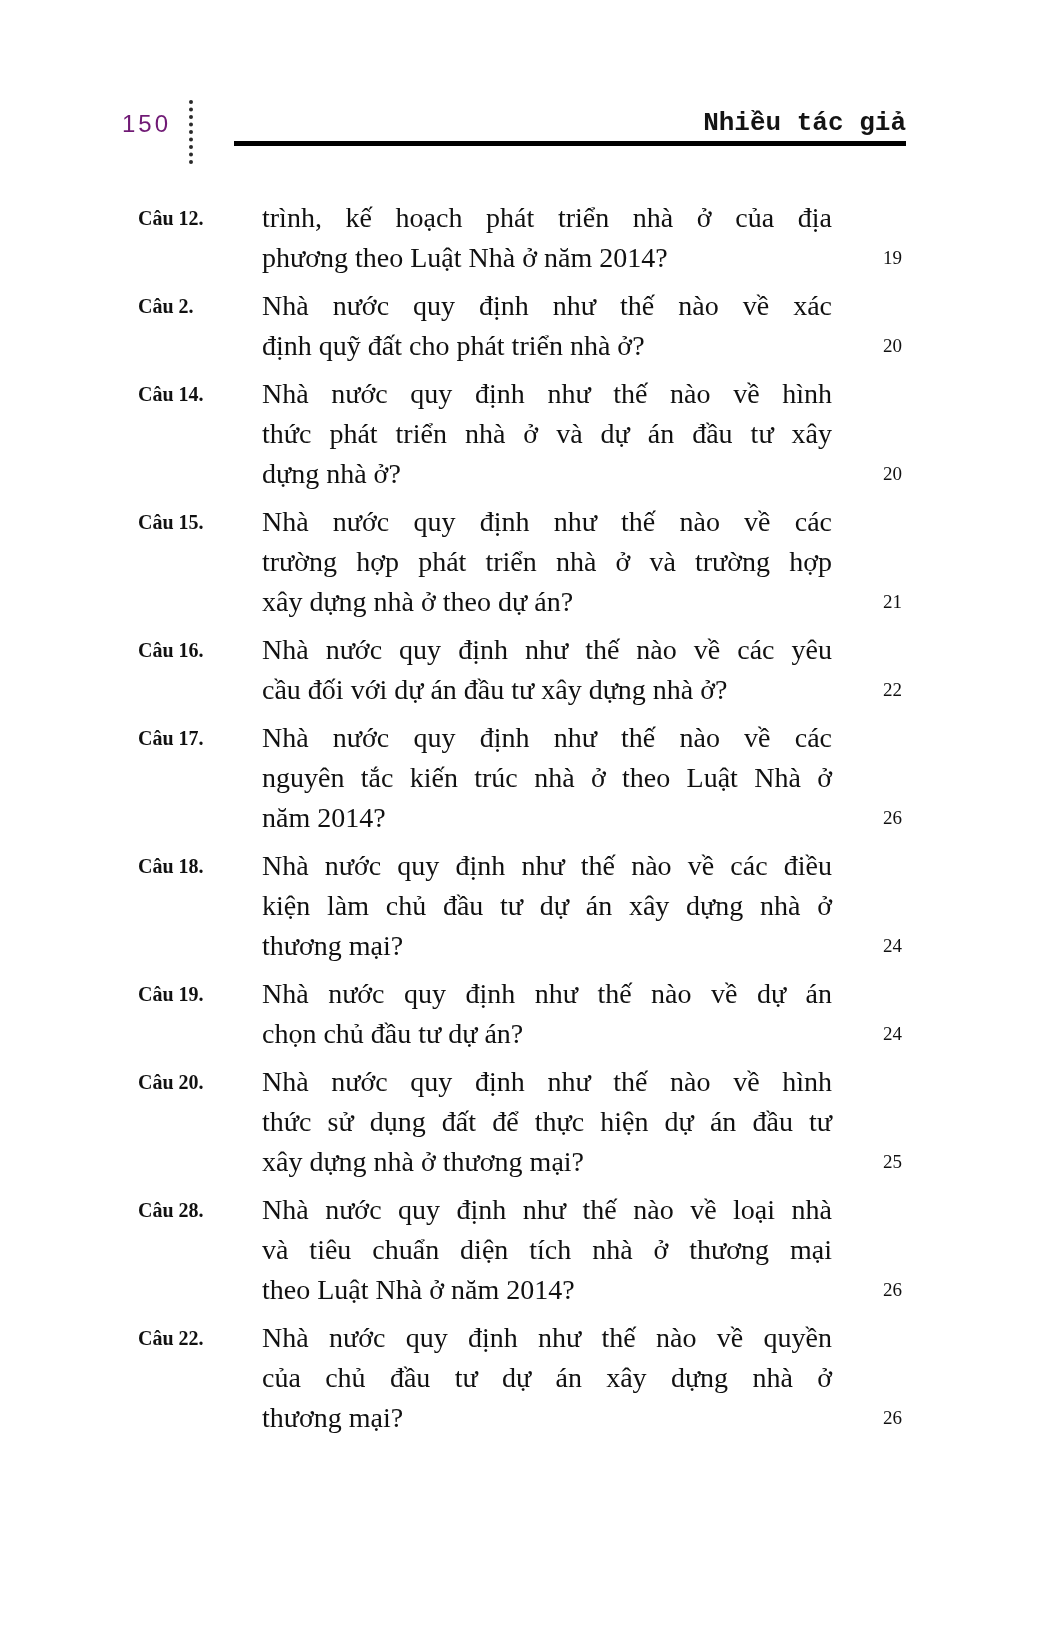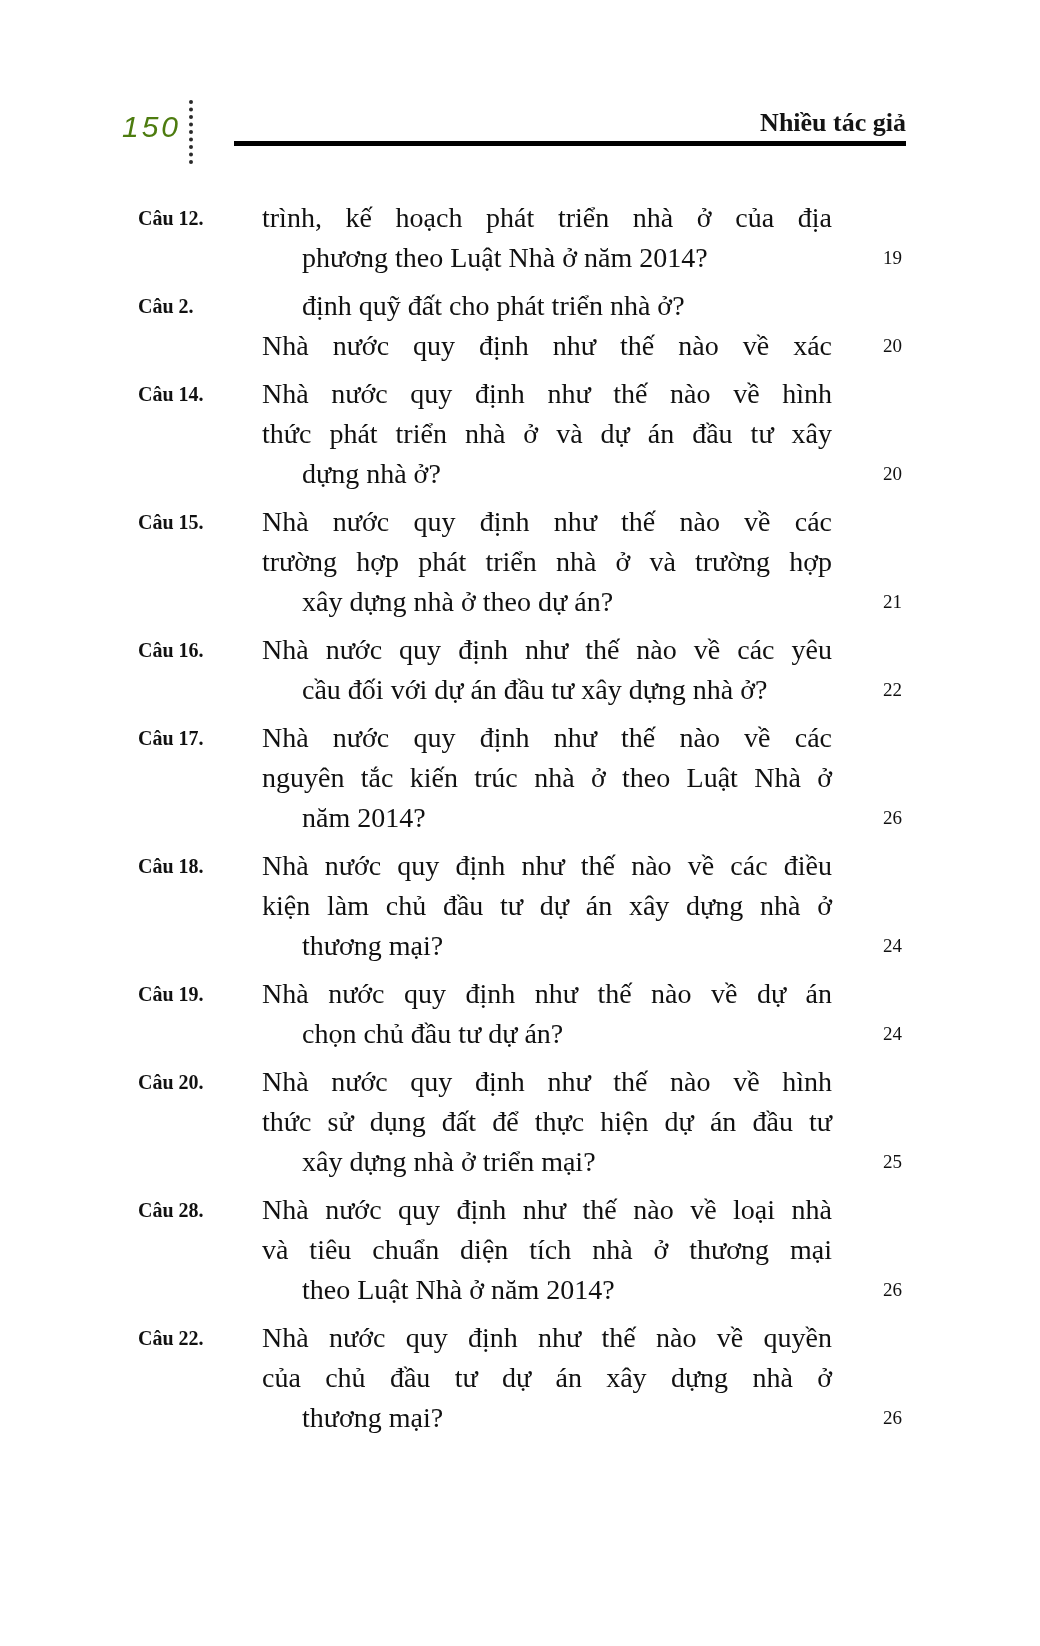--- a/index.html
+++ b/index.html
@@ -19,24 +19,23 @@
   
   .page-header {
     position: relative;
     height: 198px;
   }
   .folio {
     position: absolute;
     left: 122px;
     top: 110px;
     font-family: "Liberation Sans", sans-serif;
-    font-size: 30px;
+    font-size: 24px;
     letter-spacing: 3px;
-    color: #4d7c0f;
-    font-style: italic;
+    color: #701a75;
   }
   .chain {
     position: absolute;
     left: 189px;
     top: 100px;
     height: 64px;
     width: 0;
     border-left: 4px dotted #2a2a2a;
   }
   .head-rule {
@@ -46,21 +45,21 @@
     width: 672px;
     height: 5px;
     background: #000000;
   }
   .running-head {
     position: absolute;
     left: 234px;
     top: 108px;
     width: 672px;
     text-align: right;
-    font-family: Liberation Serif, serif;
+    font-family: Liberation Mono, monospace;
     font-weight: 600;
     font-size: 26px;
     color: #141414;
   }
   
   .toc {
     margin-left: 138px;
     width: 764px;
   }
   .entry {
@@ -78,21 +77,20 @@
   .entry-lines {
     min-width: 0;
   }
   .line {
     text-align: justify;
     text-align-last: justify;
     white-space: normal;
   }
   .line.last {
     text-align-last: left;
-    margin-left: 40px;
   }
   .entry-page {
     align-self: end;
     text-align: right;
     font-size: 19px;
   }
 </style>
 </head>
 <body>
 
@@ -111,22 +109,22 @@
     <div class="entry-lines">
           <div class="line">trình, kế hoạch phát triển nhà ở của địa</div>
           <div class="line last">phương theo Luật Nhà ở năm 2014?</div>
         </div>
     <div class="entry-page">19</div>
   </div>
 
   <div class="entry">
     <div class="entry-label">Câu 2.</div>
     <div class="entry-lines">
+          <div class="line">Nhà nước quy định như thế nào về xác</div>
           <div class="line last">định quỹ đất cho phát triển nhà ở?</div>
-          <div class="line">Nhà nước quy định như thế nào về xác</div>
         </div>
     <div class="entry-page">20</div>
   </div>
 
   <div class="entry">
     <div class="entry-label">Câu 14.</div>
     <div class="entry-lines">
           <div class="line">Nhà nước quy định như thế nào về hình</div>
           <div class="line">thức phát triển nhà ở và dự án đầu tư xây</div>
           <div class="line last">dựng nhà ở?</div>
@@ -180,21 +178,21 @@
           <div class="line last">chọn chủ đầu tư dự án?</div>
         </div>
     <div class="entry-page">24</div>
   </div>
 
   <div class="entry">
     <div class="entry-label">Câu 20.</div>
     <div class="entry-lines">
           <div class="line">Nhà nước quy định như thế nào về hình</div>
           <div class="line">thức sử dụng đất để thực hiện dự án đầu tư</div>
-          <div class="line last">xây dựng nhà ở triển mại?</div>
+          <div class="line last">xây dựng nhà ở thương mại?</div>
         </div>
     <div class="entry-page">25</div>
   </div>
 
   <div class="entry">
     <div class="entry-label">Câu 28.</div>
     <div class="entry-lines">
           <div class="line">Nhà nước quy định như thế nào về loại nhà</div>
           <div class="line">và tiêu chuẩn diện tích nhà ở thương mại</div>
           <div class="line last">theo Luật Nhà ở năm 2014?</div>

